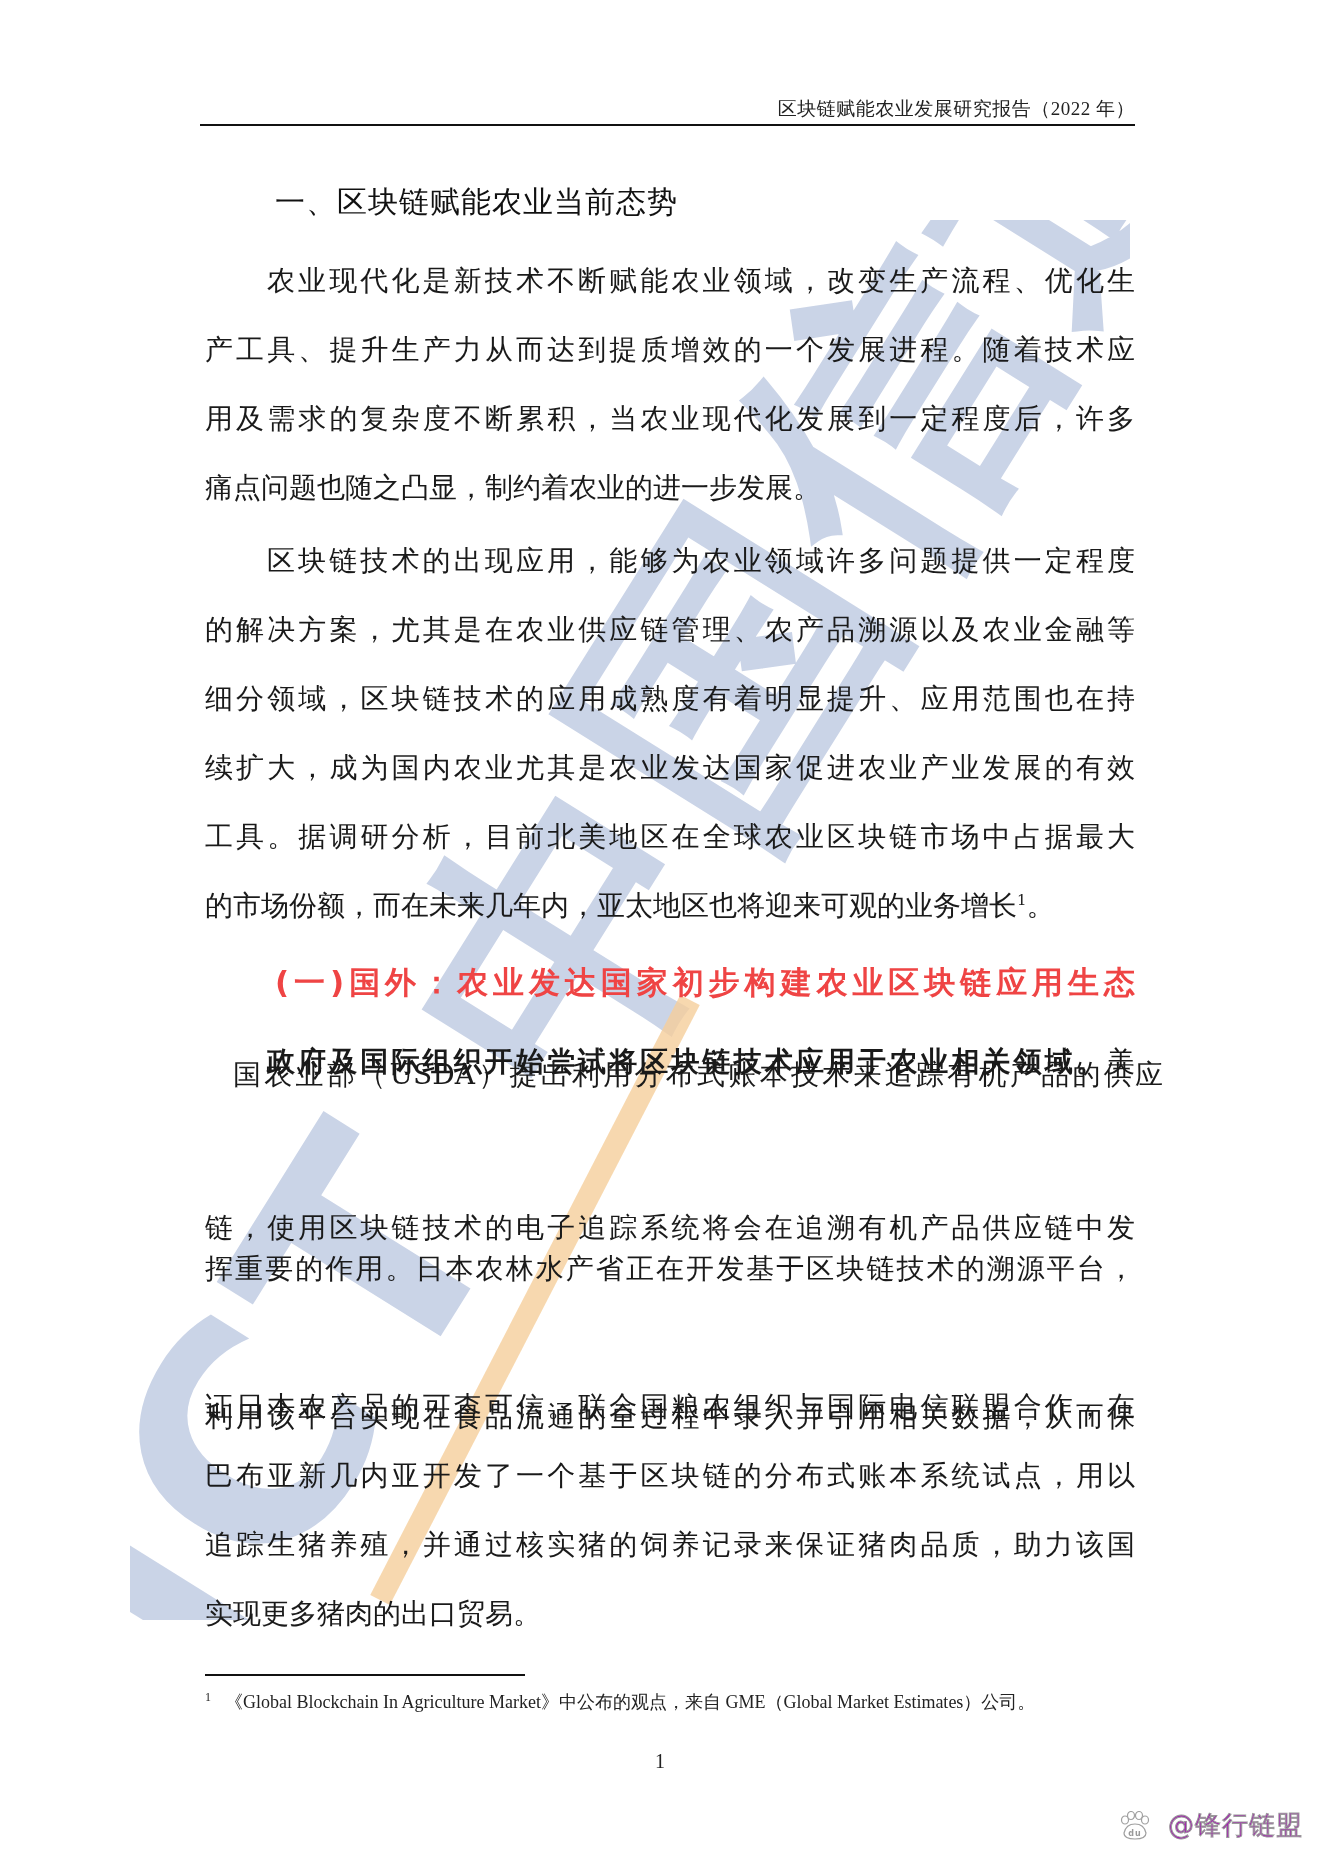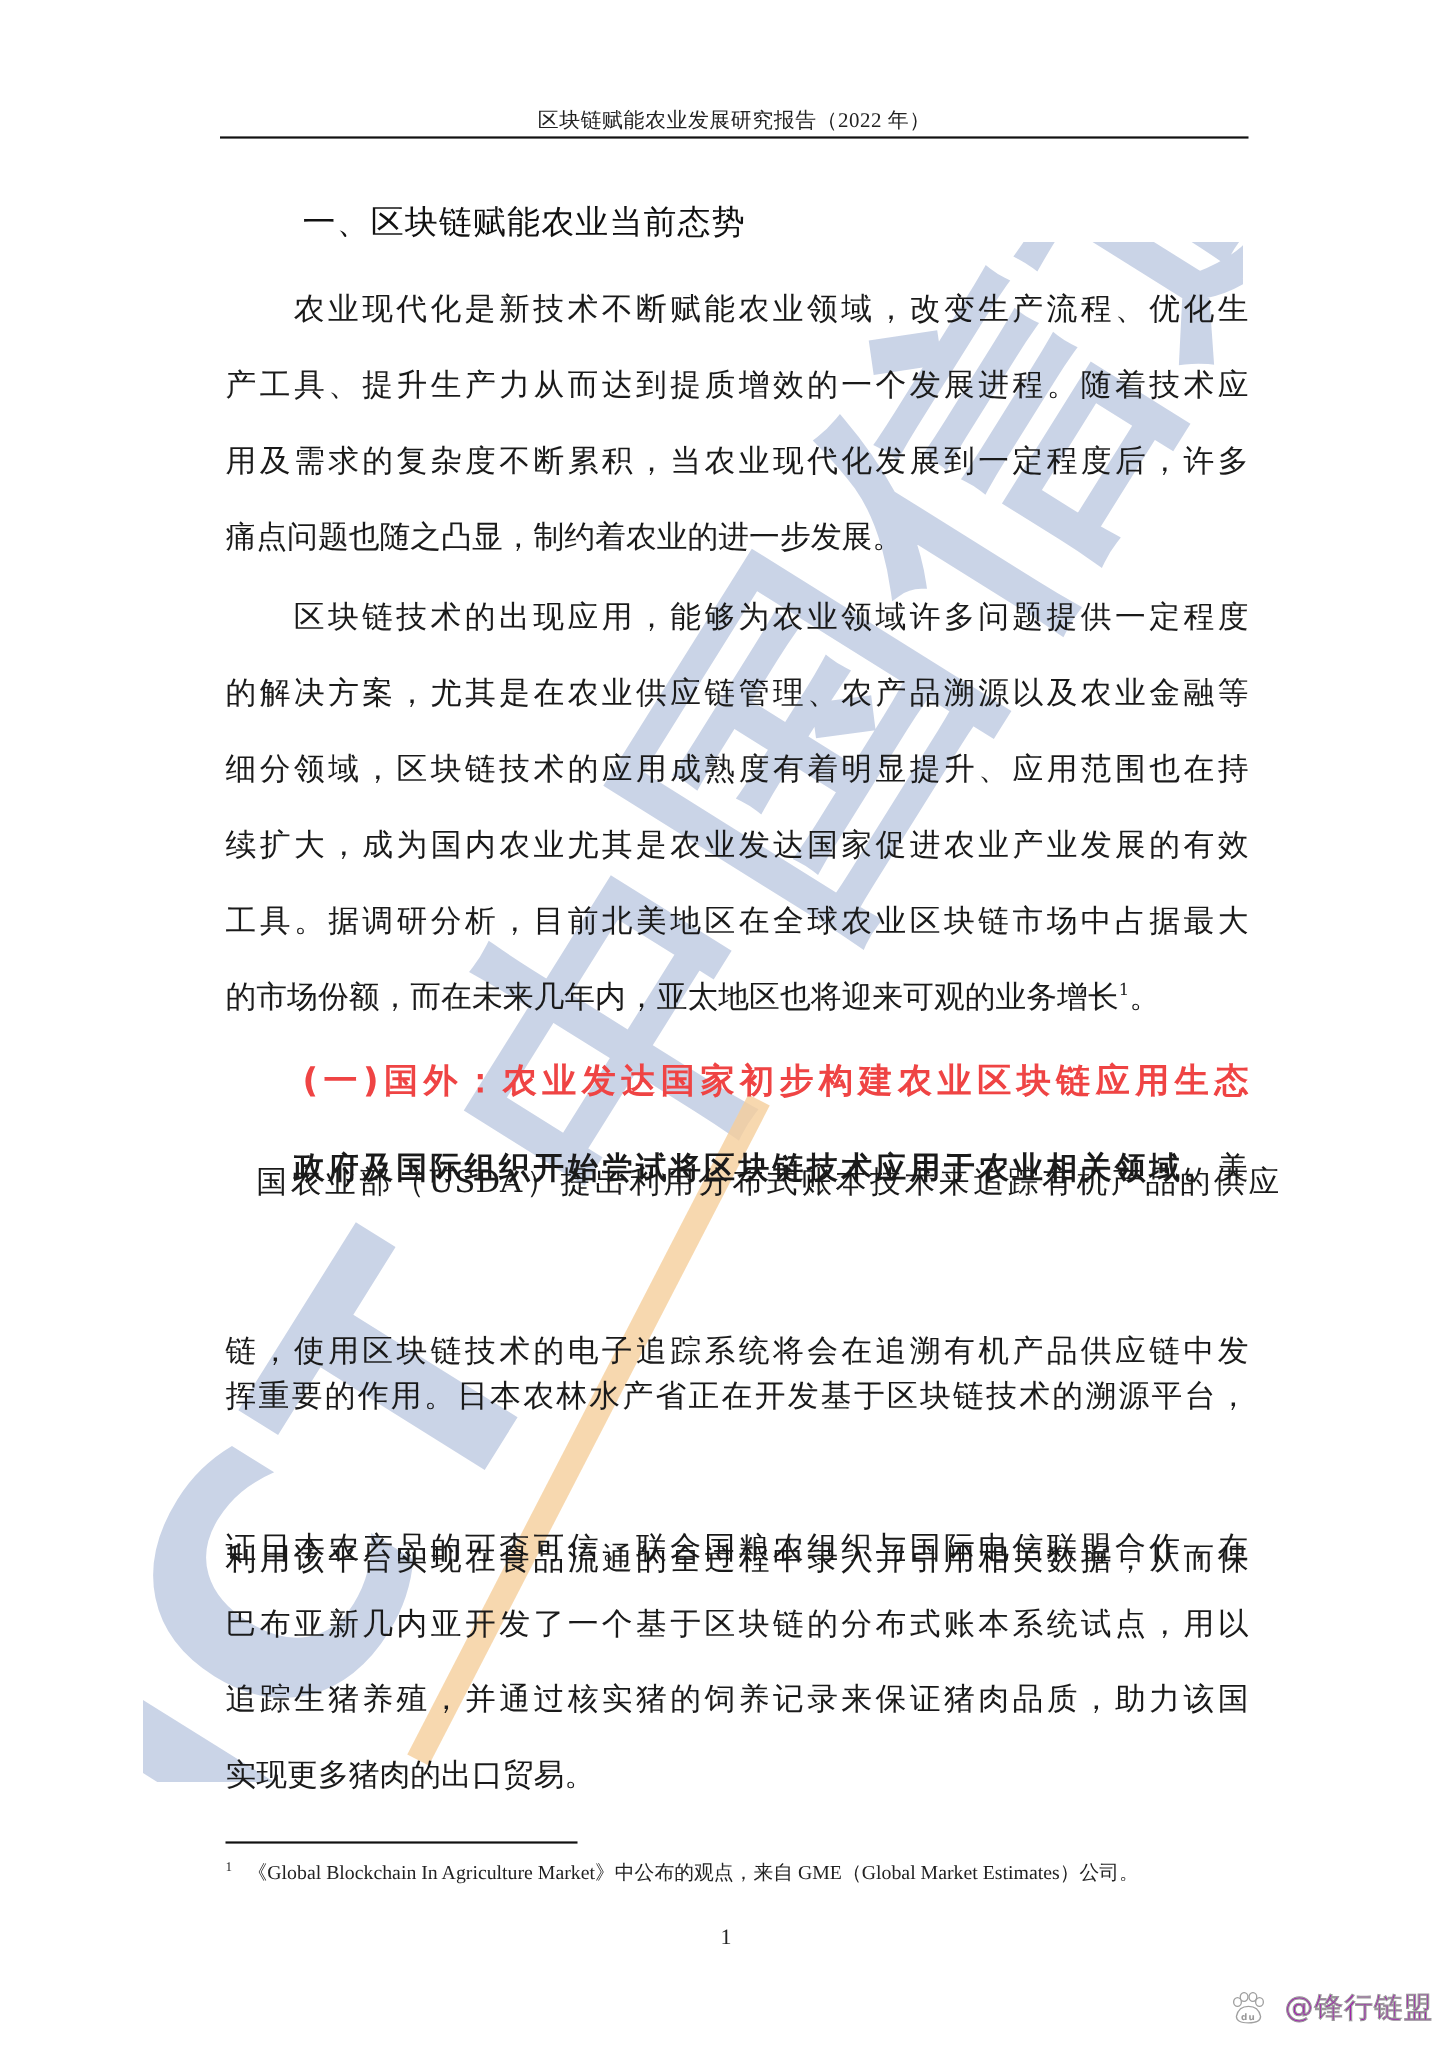--- a/index.html
+++ b/index.html
@@ -30,21 +30,21 @@
       width: 1000px;
       height: 1400px;
       pointer-events: none;
       z-index: 0;
     }
     .header {
       position: absolute;
       left: 200px;
       width: 935px;
       top: 96px;
-      text-align: center;
+      text-align: right;
       font-size: 19px;
       color: #222;
       font-family: "Liberation Serif", "DejaVu Serif", serif;
       letter-spacing: 0.5px;
       z-index: 2;
     }
     .header-rule {
       position: absolute;
       left: 200px;
       width: 935px;

